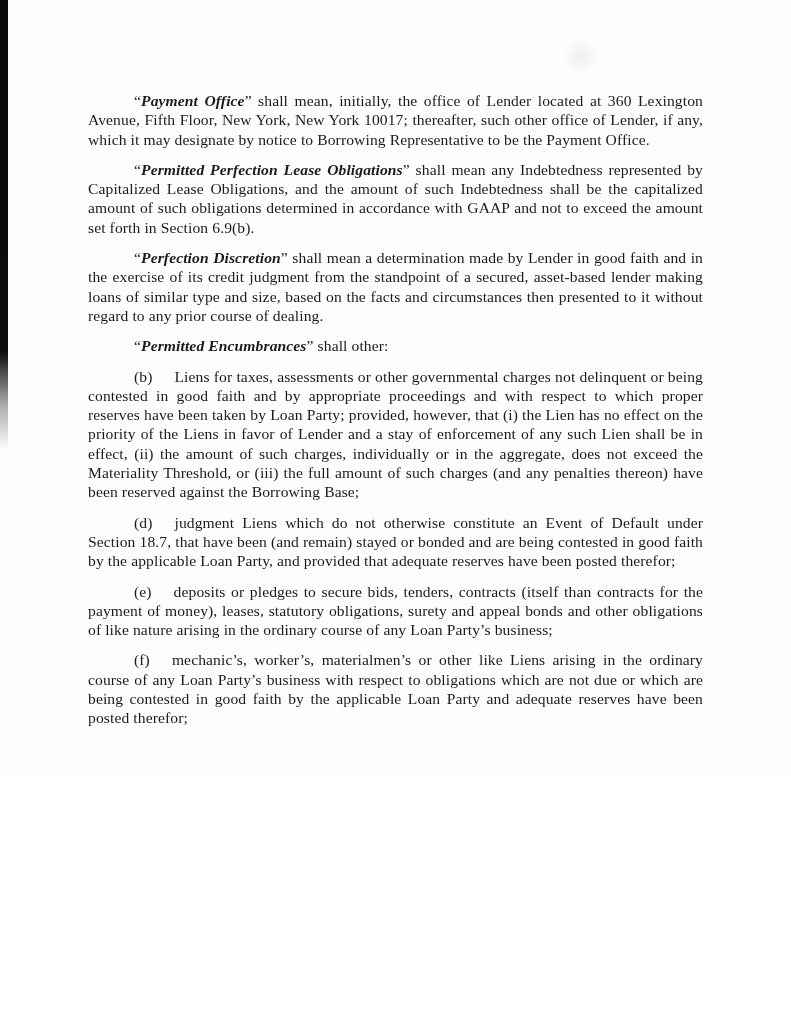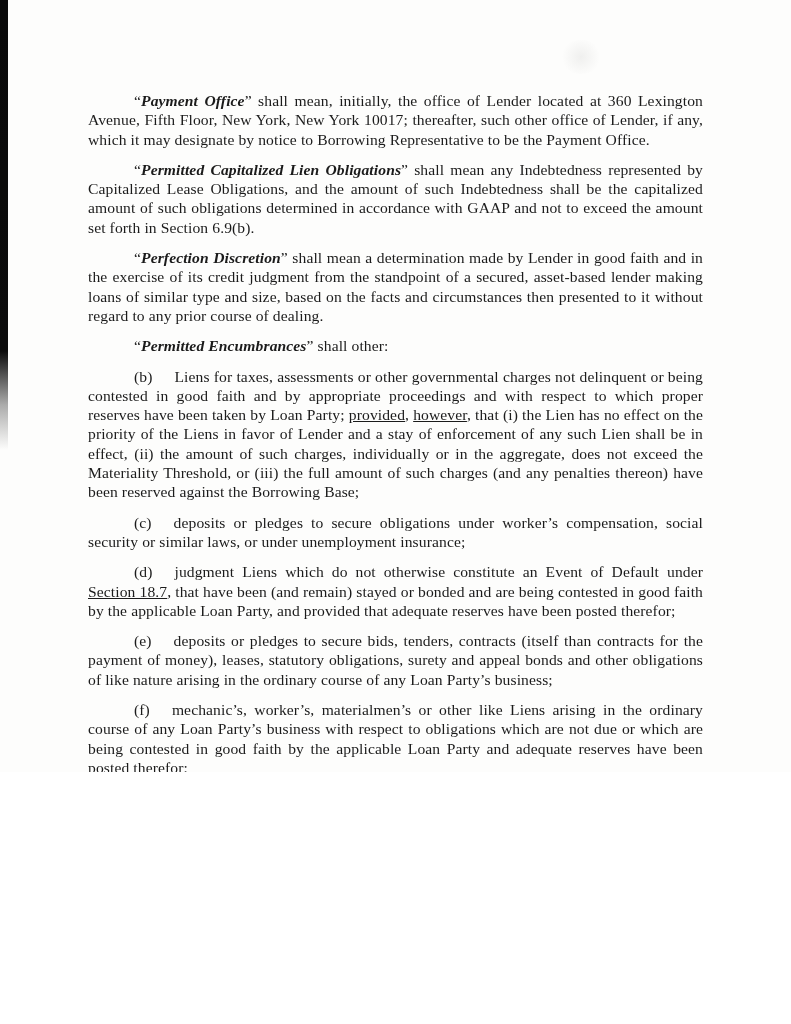--- a/index.html
+++ b/index.html
@@ -47,21 +47,20 @@
     line-height: 19.3px;
     text-align: justify;
     text-indent: 46px;
     letter-spacing: 0.1px;
   }
   .term {
     font-weight: bold;
     font-style: italic;
   }
   .u {
-    text-decoration: underline;
     margin-top: 40px;
   }
   .tab {
     display: inline-block;
     width: 22px;
   }
   .page-number {
     position: absolute;
     left: 0;
     top: 957px;
@@ -74,24 +73,23 @@
 </head>
 <body>
 
 <div class="sheet">
   <div class="scan-bar"></div>
   <div class="smudge s1"></div>
   <div class="smudge s2"></div>
 
   <div class="content">
       <p class="para"><span>“</span><span class="term">Payment Office</span><span>” shall mean, initially, the office of Lender located at 360 Lexington Avenue, Fifth Floor, New York, New York 10017; thereafter, such other office of Lender, if any, which it may designate by notice to Borrowing Representative to be the Payment Office.</span></p>
-      <p class="para"><span>“</span><span class="term">Permitted Capitalized Lien Obligations</span><span>” shall mean any Indebtedness represented by Capitalized Lease Obligations, and the amount of such Indebtedness shall be the capitalized amount of such obligations determined in accordance with GAAP and not to exceed the amount set forth in Section 6.9(b).</span></p>
+      <p class="para"><span>“</span><span class="term">Permitted Perfection Lease Obligations</span><span>” shall mean any Indebtedness represented by Capitalized Lease Obligations, and the amount of such Indebtedness shall be the capitalized amount of such obligations determined in accordance with GAAP and not to exceed the amount set forth in Section 6.9(b).</span></p>
       <p class="para"><span>“</span><span class="term">Perfection Discretion</span><span>” shall mean a determination made by Lender in good faith and in the exercise of its credit judgment from the standpoint of a secured, asset-based lender making loans of similar type and size, based on the facts and circumstances then presented to it without regard to any prior course of dealing.</span></p>
       <p class="para"><span>“</span><span class="term">Permitted Encumbrances</span><span>” shall other:</span></p>
       <p class="para"><span>(b)</span><span class="tab"></span><span>Liens for taxes, assessments or other governmental charges not delinquent or being contested in good faith and by appropriate proceedings and with respect to which proper reserves have been taken by Loan Party; </span><span class="u">provided</span><span>, </span><span class="u">however</span><span>, that (i) the Lien has no effect on the priority of the Liens in favor of Lender and a stay of enforcement of any such Lien shall be in effect, (ii) the amount of such charges, individually or in the aggregate, does not exceed the Materiality Threshold, or (iii) the full amount of such charges (and any penalties thereon) have been reserved against the Borrowing Base;</span></p>
-      <p class="para"><span>(c)</span><span class="tab"></span><span>deposits or pledges to secure obligations under worker’s compensation, social security or similar laws, or under unemployment insurance;</span></p>
       <p class="para"><span>(d)</span><span class="tab"></span><span>judgment Liens which do not otherwise constitute an Event of Default under </span><span class="u">Section 18.7</span><span>, that have been (and remain) stayed or bonded and are being contested in good faith by the applicable Loan Party, and provided that adequate reserves have been posted therefor;</span></p>
       <p class="para"><span>(e)</span><span class="tab"></span><span>deposits or pledges to secure bids, tenders, contracts (itself than contracts for the payment of money), leases, statutory obligations, surety and appeal bonds and other obligations of like nature arising in the ordinary course of any Loan Party’s business;</span></p>
       <p class="para"><span>(f)</span><span class="tab"></span><span>mechanic’s, worker’s, materialmen’s or other like Liens arising in the ordinary course of any Loan Party’s business with respect to obligations which are not due or which are being contested in good faith by the applicable Loan Party and adequate reserves have been posted therefor;</span></p>
     </div>
 
   <div class="page-number">- 19 -</div>
 </div>
 
 </body></html>

